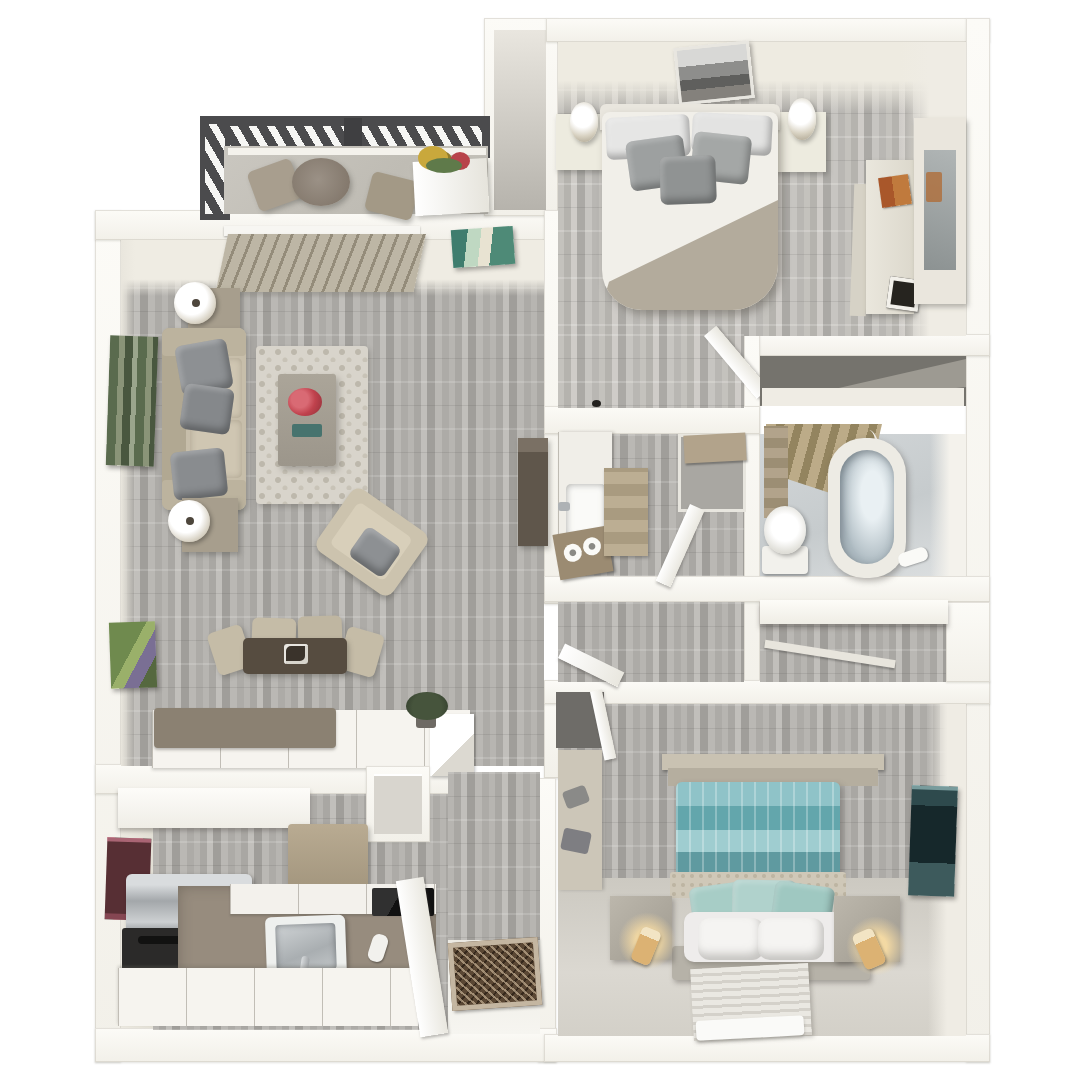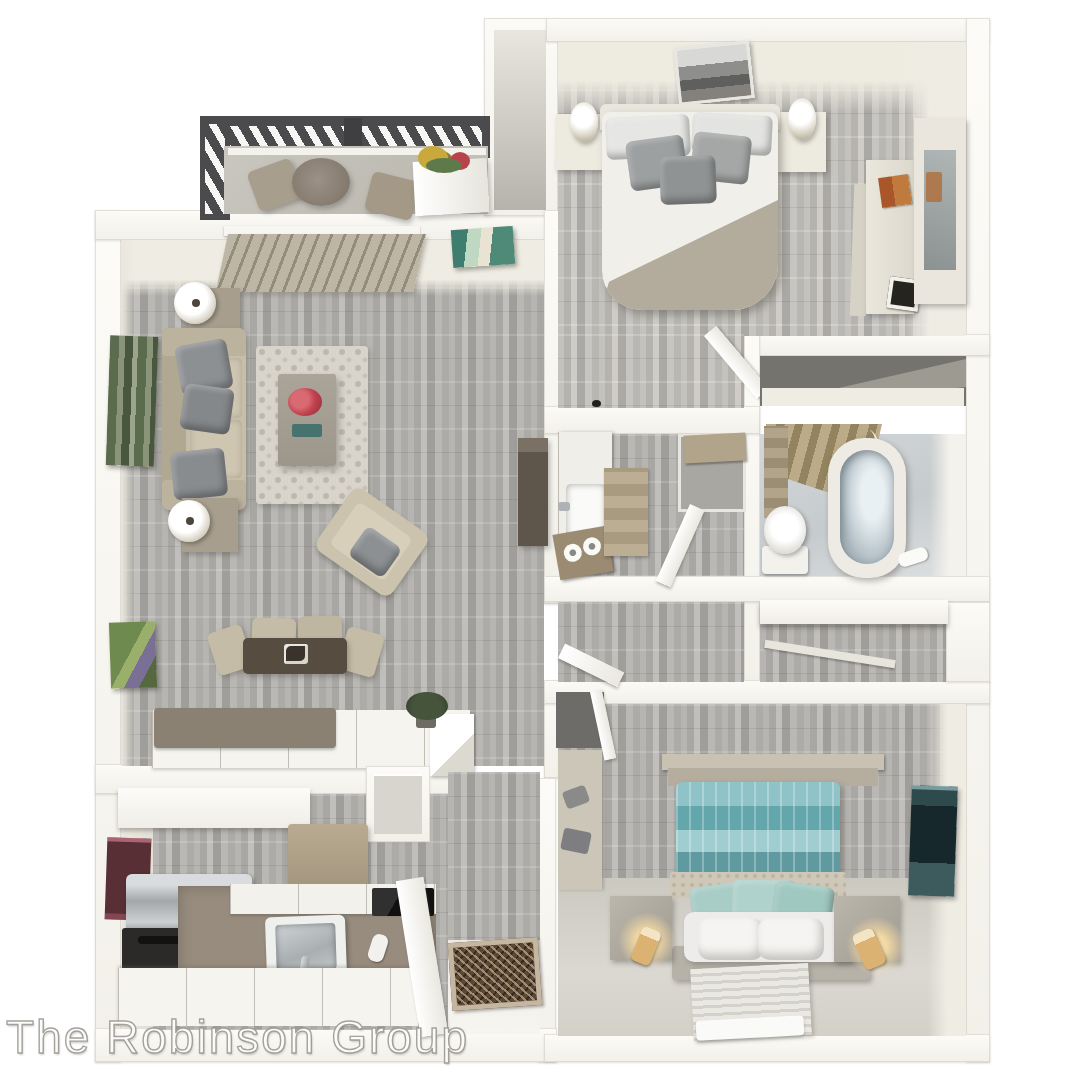--- a/index.html
+++ b/index.html
@@ -251,14 +251,13 @@
   <div class="abs" style="left:610px;top:896px;width:62px;height:64px;background:linear-gradient(135deg,#bcb7ac,#a8a398 70%);box-shadow:2px 3px 5px rgba(80,76,70,.4);"></div>
   <div class="abs" style="left:618px;top:912px;width:58px;height:58px;border-radius:50%;background:radial-gradient(circle, rgba(247,220,164,.95) 0 25%, rgba(247,220,164,0) 70%);"></div>
   <div class="abs" style="left:636px;top:928px;width:20px;height:36px;background:linear-gradient(180deg,#f2e4c4 0 25%,#dcb273 25%);border-radius:5px;transform:rotate(22deg);box-shadow:1px 2px 3px rgba(0,0,0,.35);"></div>
   <div class="abs" style="left:834px;top:896px;width:66px;height:66px;background:linear-gradient(135deg,#bcb7ac,#a8a398 70%);box-shadow:2px 3px 5px rgba(80,76,70,.4);"></div>
   <div class="abs" style="left:846px;top:916px;width:60px;height:60px;border-radius:50%;background:radial-gradient(circle, rgba(247,220,164,.95) 0 25%, rgba(247,220,164,0) 70%);"></div>
   <div class="abs" style="left:858px;top:930px;width:22px;height:38px;background:linear-gradient(180deg,#f2e4c4 0 25%,#dcb273 25%);border-radius:5px;transform:rotate(-24deg);box-shadow:1px 2px 3px rgba(0,0,0,.35);"></div>
 
   <div class="abs" style="left:692px;top:966px;width:118px;height:72px;transform:rotate(-3deg);background:repeating-linear-gradient(180deg,#eae8e2 0 5px,#d4d1ca 5px 8px);box-shadow:2px 2px 4px rgba(80,76,70,.3);"></div>
   <div class="abs" style="left:696px;top:1018px;width:108px;height:20px;background:#fafaf8;border-radius:4px;transform:rotate(-3deg);box-shadow:0 2px 3px rgba(80,76,70,.35);"></div>
 
-  <div id="watermark">The Robinson Group</div>
 </div>
 
 </body></html>

